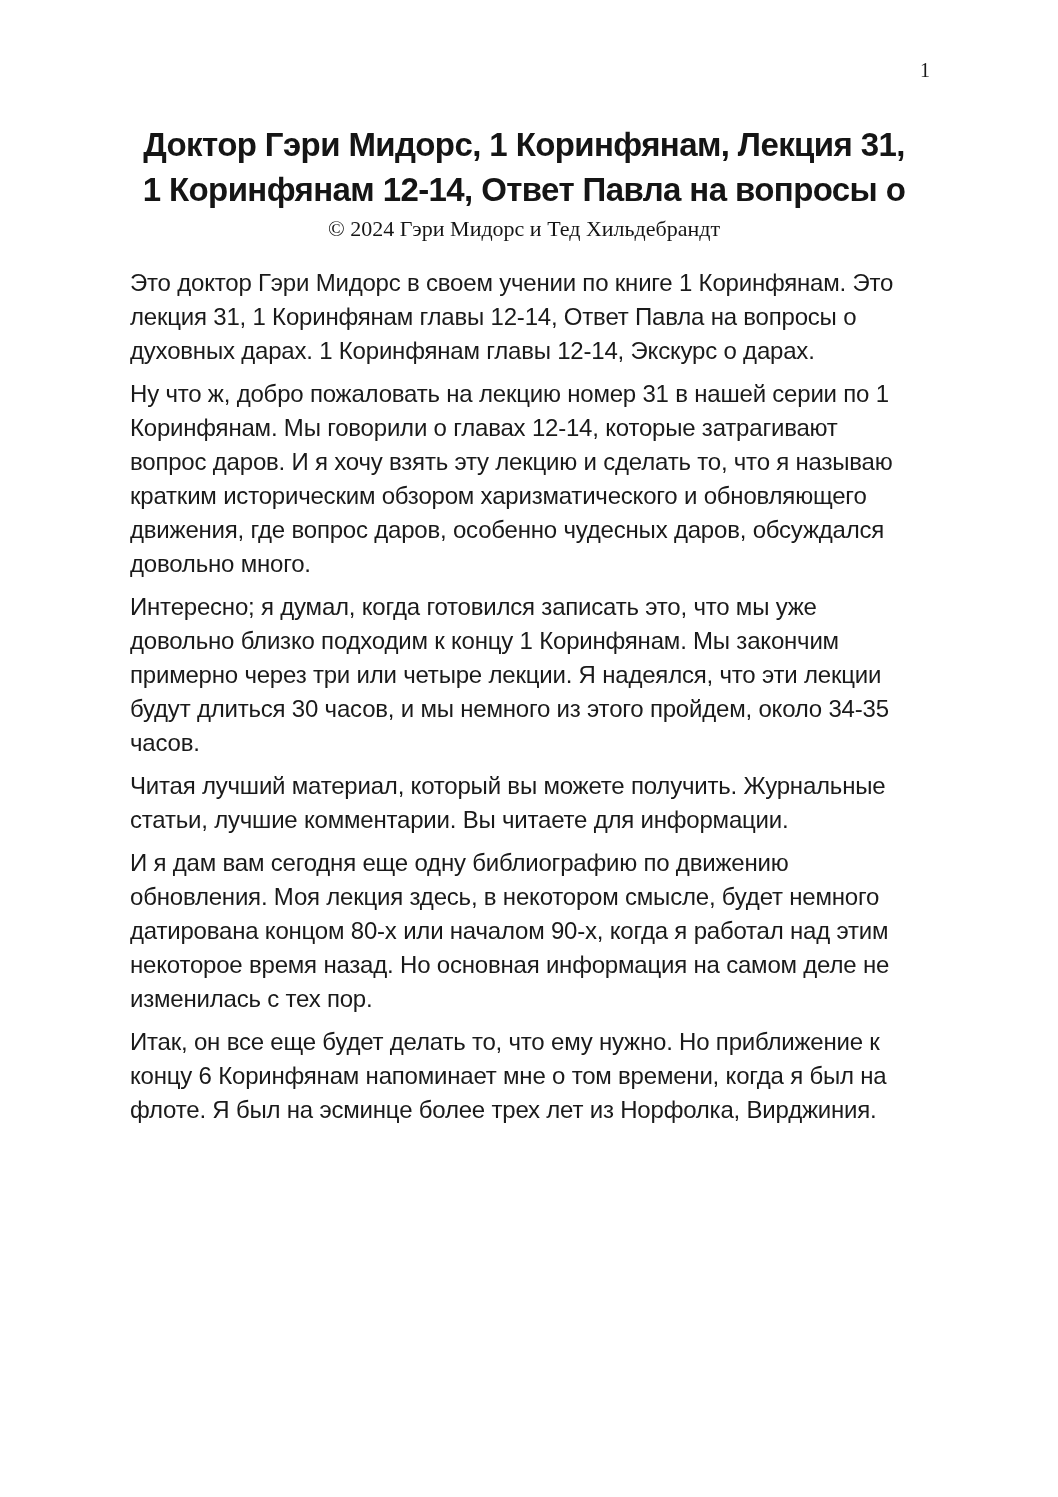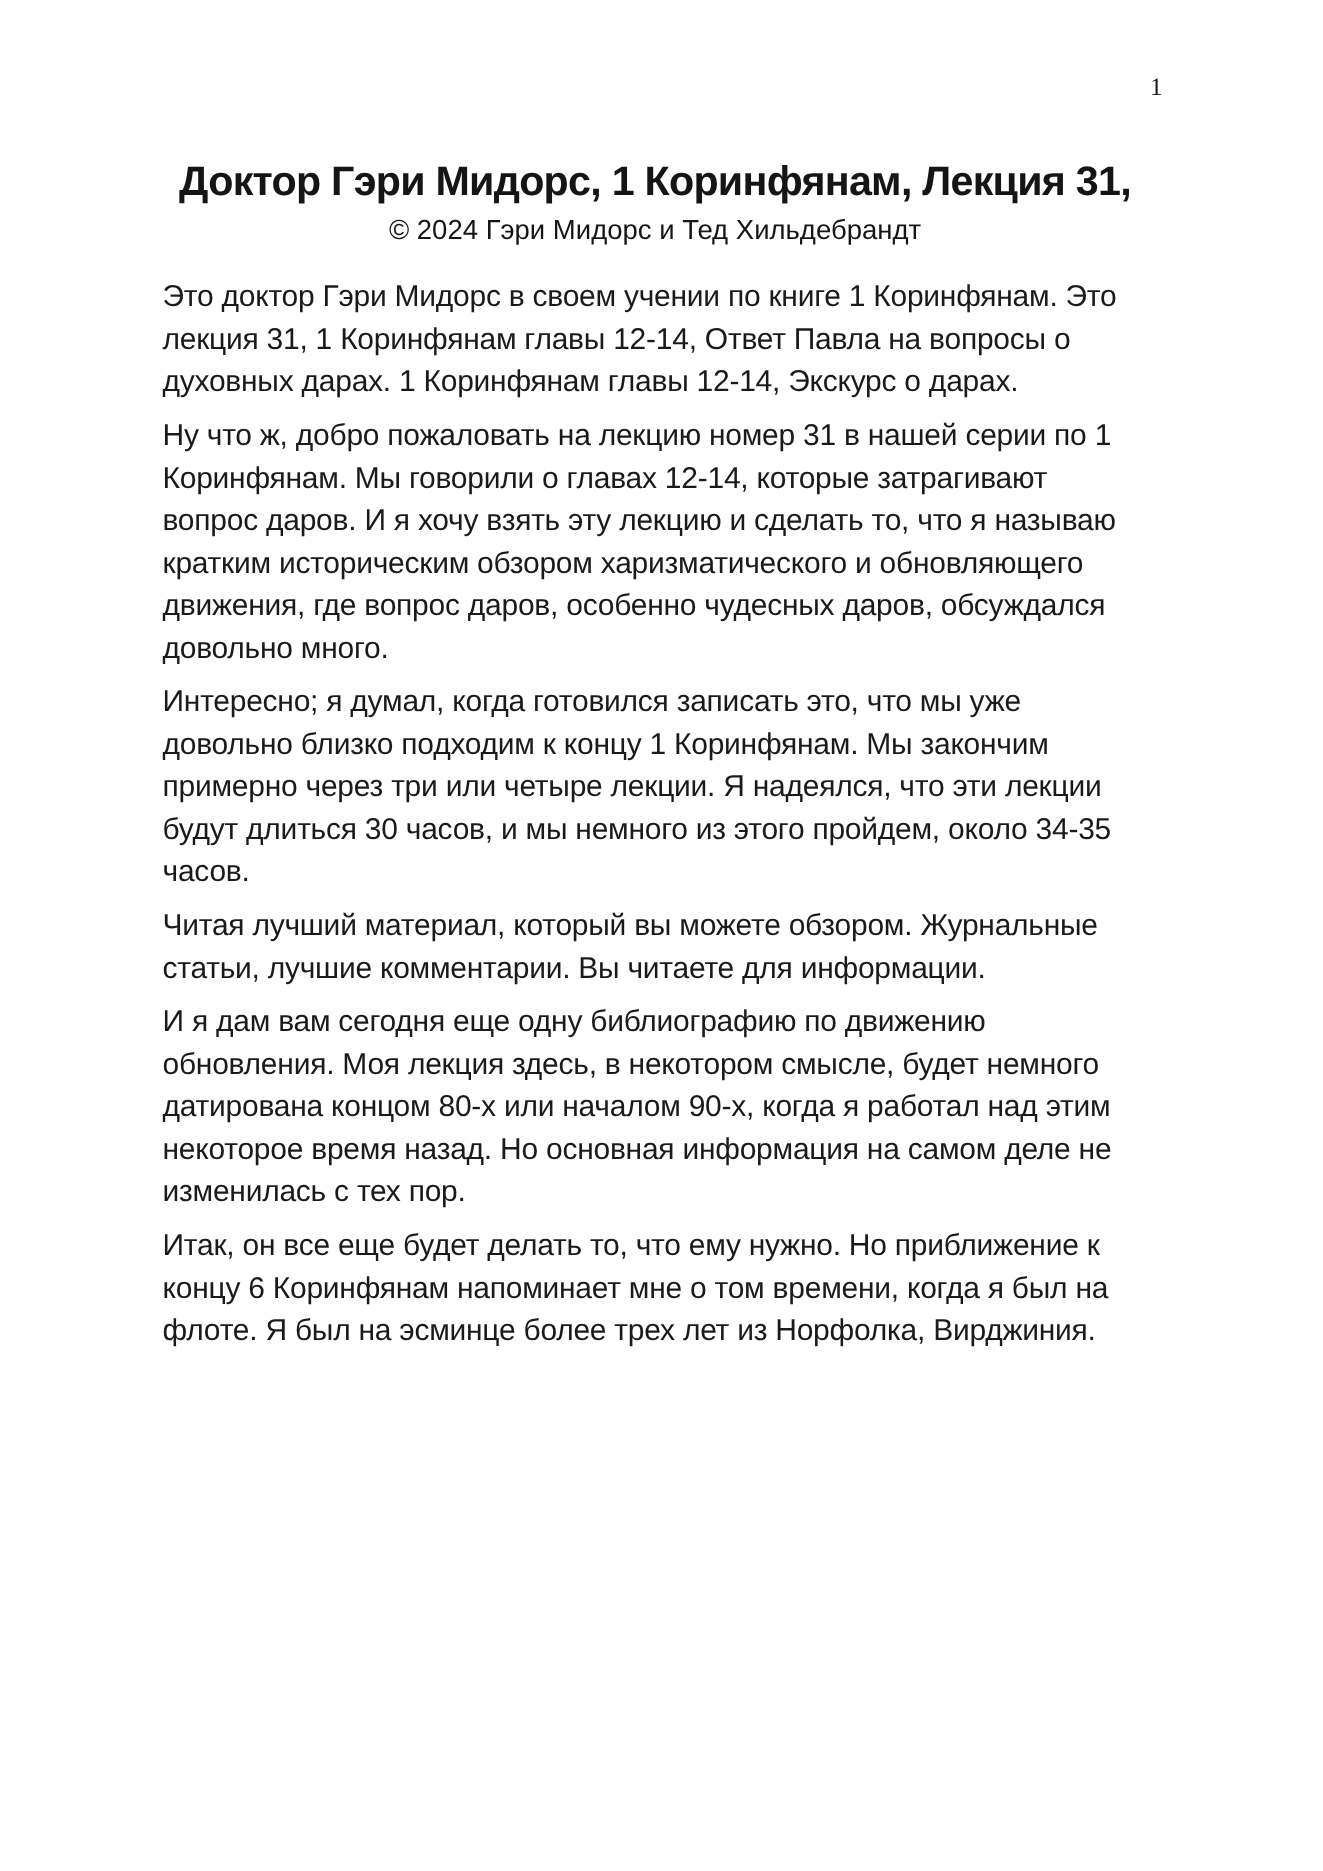--- a/index.html
+++ b/index.html
@@ -37,21 +37,21 @@
     text-align: center;
     font-weight: 700;
     font-size: 33px;
     line-height: 45px;
     letter-spacing: -0.6px;
     color: #151515;
   }
   .title-line { white-space: nowrap; }
   .copyright {
     text-align: center;
-    font-family: Liberation Sans, sans-serif;
+    font-family: Liberation Serif, serif;
     font-size: 22px;
     line-height: 30px;
     margin-top: 2px;
     color: #151515;
   }
   .body-text {
     margin-top: 22px;
     font-size: 24px;
     line-height: 34px;
     letter-spacing: -0.2px;
@@ -65,27 +65,28 @@
 <body>
 
 <div class="page">
 
   <div class="page-number">1</div>
 
   <div class="content">
 
     <h1 class="title">
       <div class="title-line">Доктор Гэри Мидорс, 1 Коринфянам, Лекция 31,</div>
+      <div class="title-line">1 Коринфянам 12-14, Ответ Павла на вопросы о</div>
     </h1>
 
     <div class="copyright">© 2024 Гэри Мидорс и Тед Хильдебрандт</div>
 
     <div class="body-text">
       <p>Это доктор Гэри Мидорс в своем учении по книге 1 Коринфянам. Это лекция 31, 1 Коринфянам главы 12-14, Ответ Павла на вопросы о духовных дарах. 1 Коринфянам главы 12-14, Экскурс о дарах.</p>
       <p>Ну что ж, добро пожаловать на лекцию номер 31 в нашей серии по 1 Коринфянам. Мы говорили о главах 12-14, которые затрагивают вопрос даров. И я хочу взять эту лекцию и сделать то, что я называю кратким историческим обзором харизматического и обновляющего движения, где вопрос даров, особенно чудесных даров, обсуждался довольно много.</p>
       <p>Интересно; я думал, когда готовился записать это, что мы уже довольно близко подходим к концу 1 Коринфянам. Мы закончим примерно через три или четыре лекции. Я надеялся, что эти лекции будут длиться 30 часов, и мы немного из этого пройдем, около 34-35 часов.</p>
-      <p>Читая лучший материал, который вы можете обзором. Журнальные статьи, лучшие комментарии. Вы читаете для информации.</p>
+      <p>Читая лучший материал, который вы можете получить. Журнальные статьи, лучшие комментарии. Вы читаете для информации.</p>
       <p>И я дам вам сегодня еще одну библиографию по движению обновления. Моя лекция здесь, в некотором смысле, будет немного датирована концом 80-х или началом 90-х, когда я работал над этим некоторое время назад. Но основная информация на самом деле не изменилась с тех пор.</p>
       <p>Итак, он все еще будет делать то, что ему нужно. Но приближение к концу 6 Коринфянам напоминает мне о том времени, когда я был на флоте. Я был на эсминце более трех лет из Норфолка, Вирджиния.</p>
     </div>
 
   </div>
 </div>
 
 </body></html>

